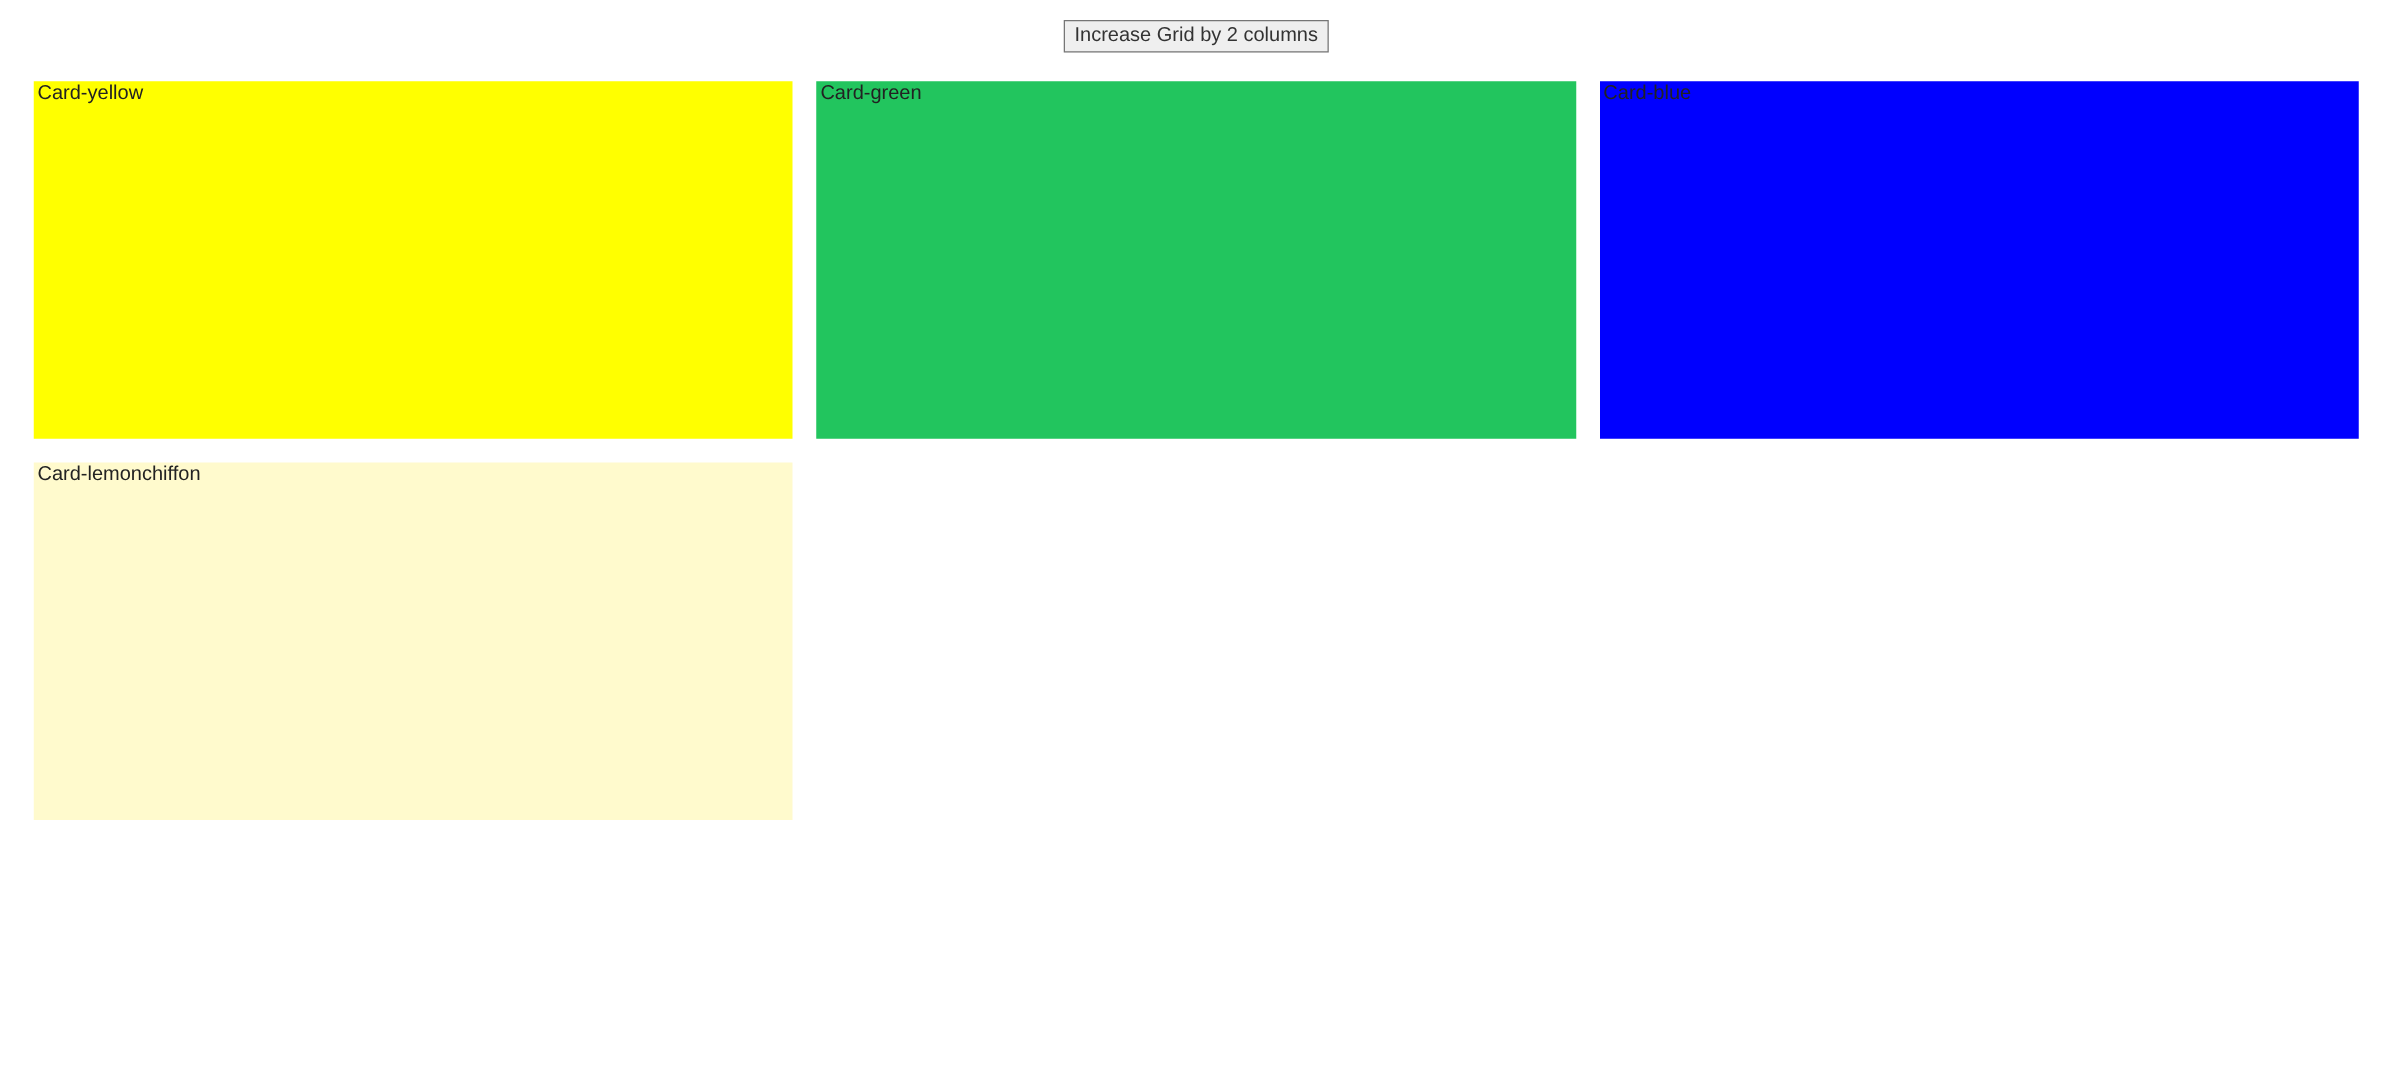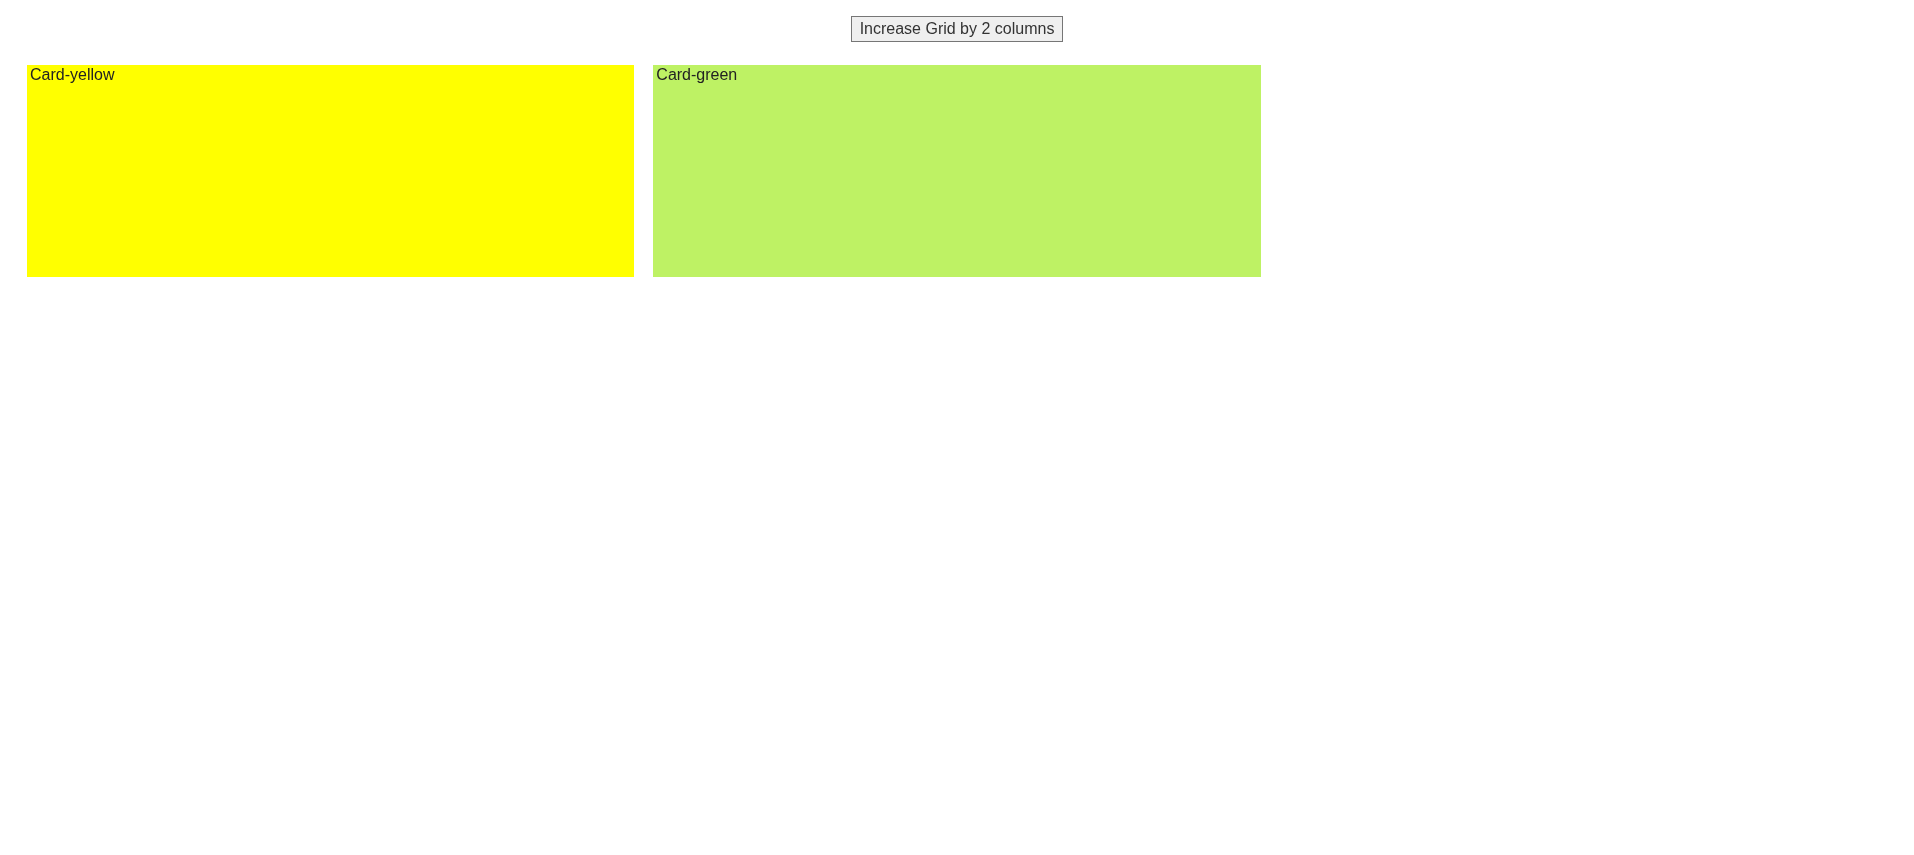--- a/index.html
+++ b/index.html
@@ -25,29 +25,31 @@
       cursor: pointer;
       font-family: inherit;
     }
     .grid {
       display: grid;
       grid-template-columns: repeat(3, 1fr);
       gap: 11px;
       padding: 11px;
     }
     .card {
-      height: 212px;
+      height: 286px;
       padding: 1px 3px;
       font-size: 16px;
       color: #222;
     }
   </style>
 </head>
 <body>
 
 <div class="top-bar">
   <button class="increase-button">Increase Grid by 2 columns</button>
 </div>
 
 <div class="grid">
   <div class="card" style="background-color:#ffff00">Card-yellow</div>
-  <div class="card" style="background-color:#bef264">Card-green</div>
+  <div class="card" style="background-color:#22c55e">Card-green</div>
+  <div class="card" style="background-color:#0000ff">Card-blue</div>
+  <div class="card" style="background-color:#fffacd">Card-lemonchiffon</div>
 </div>
 
 </body></html>

